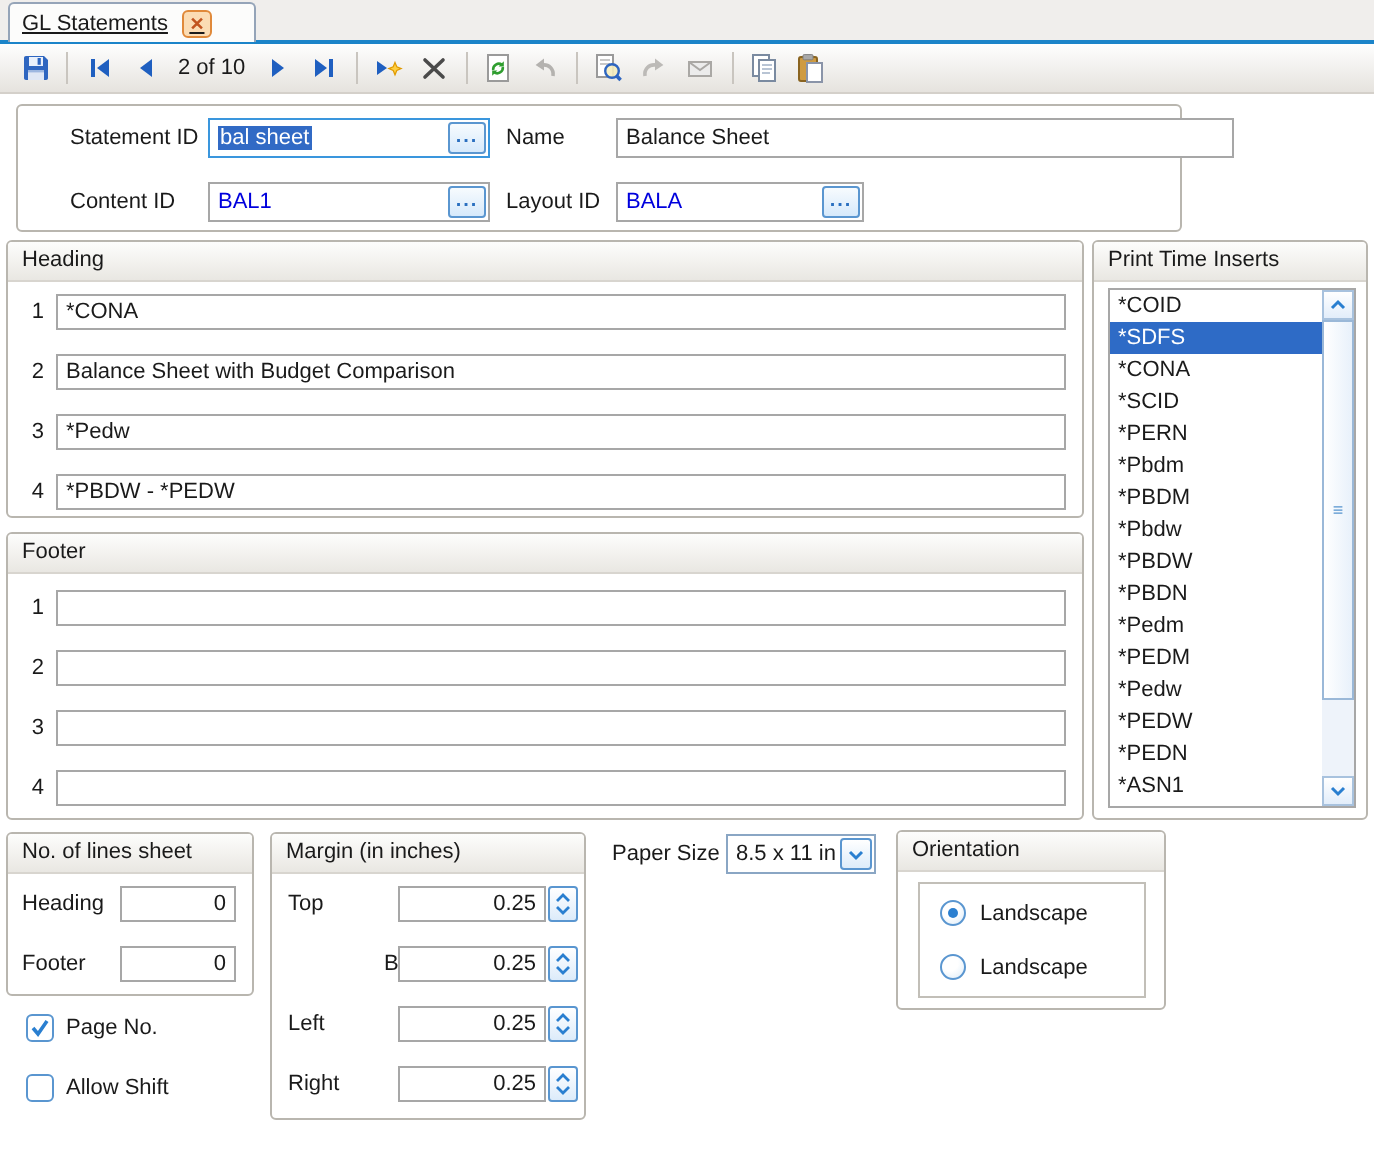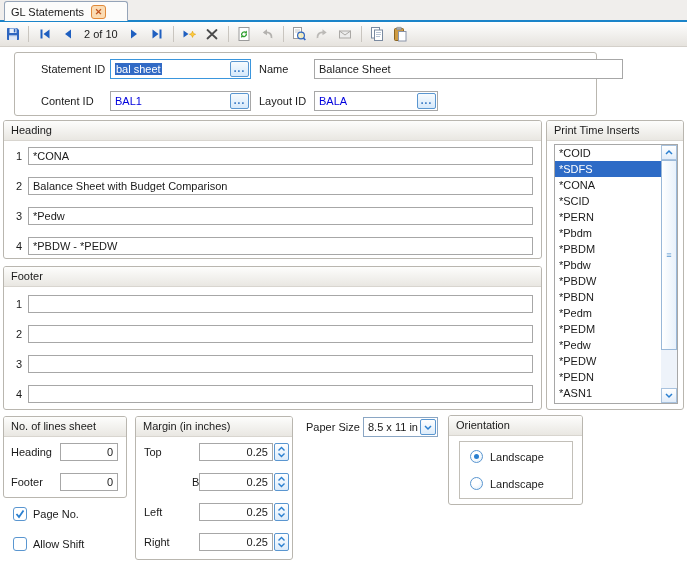--- a/index.html
+++ b/index.html
@@ -14,21 +14,21 @@
   .tab { position:absolute; left:4px; top:1px; height:19px;
     background:#fcfcfb; border:1px solid #95a4b8; border-bottom:none;
     border-radius:3px 3px 0 0; display:flex; align-items:center; gap:7px; padding:0 6px; }
   .tab-title { line-height:18px; }
   .tab-close { width:15px; height:14px; background:#fbdcb4; border:1px solid #e0893a;
     border-radius:3px; color:#c1541f; font-weight:bold; font-size:9px; line-height:13px;
     text-align:center; cursor:default; box-sizing:border-box; }
   
   .toolbar { position:absolute; top:22px; left:0; right:0; height:24px;
     background:linear-gradient(#fefefe,#e6e3de); border-bottom:1px solid #d4d0ca;
-    display:flex; align-items:center; padding:0 1px; }
+    display:flex; align-items:center; padding:0 6px; }
   .tbtn { width:23px; height:21px; display:flex; align-items:center; justify-content:center; }
   .tsep { width:1px; height:16px; background:#c9c5bf; margin:0 4px; }
   .tpos { padding:0 5px; white-space:nowrap; }
   
   .panel { position:absolute; border:1px solid #b9b6af; border-radius:3px; background:#fff; box-sizing:border-box; }
   .grouphead { height:19px; background:linear-gradient(#fdfdfc,#e9e7e2);
     border-bottom:1px solid #d8d5cf; border-radius:2px 2px 0 0; line-height:19px; padding-left:7px; }
   .lbl { position:absolute; line-height:20px; white-space:nowrap; }
   
   .tin { position:absolute; height:20px; border:1px solid #a7a7a7; background:#fff;
@@ -75,21 +75,21 @@
   .radio.selected::after { content:""; position:absolute; left:3px; top:3px; width:5px; height:5px;
     border-radius:50%; background:#2a7fd0; }
   .cblbl { position:absolute; line-height:14px; white-space:nowrap; }
 </style>
 </head>
 <body>
 
 <div class="win">
 
   <div class="tabstrip">
-    <div class="tab" style="width:110px;">
+    <div class="tab" style="width:110px;text-decoration:underline;">
       <span class="tab-title">GL Statements</span>
       <span class="tab-close">✕</span>
     </div>
   </div>
 
   <div class="toolbar">
     <div class="tbtn">
       <svg width="16" height="16" viewBox="0 0 16 16">
         <path d="M2 3c0-.6.4-1 1-1h9l2 2v9c0 .6-.4 1-1 1H3c-.6 0-1-.4-1-1z" fill="#2f66c0"></path>
         <rect x="4.5" y="2.5" width="7" height="4.5" fill="#e9f0fb"></rect>
@@ -184,21 +184,21 @@
     </div>
     <div class="tbtn">
       <svg width="16" height="16" viewBox="0 0 16 16">
         <rect x="2.5" y="2.5" width="9" height="12" rx="1" fill="#cf9b41" stroke="#8a6420"></rect>
         <rect x="4.5" y="1.3" width="5" height="2.6" rx="0.6" fill="#a8a8a8" stroke="#808080" stroke-width="0.5"></rect>
         <rect x="6.5" y="5.5" width="7.5" height="9.5" fill="#fff" stroke="#8a94a8"></rect>
       </svg>
     </div>
   </div>
 
-  <div class="panel" style="left:14px; top:52px; width:583px; height:64px;">
+  <div class="panel" style="left:8px; top:52px; width:583px; height:64px;">
     <span class="lbl" style="left:26px; top:6px;">Statement ID</span>
     <div class="tin focus" style="left:95px; top:6px; width:141px;">
       <span class="sel-text">bal sheet</span>
       <span class="ellipsis-btn">...</span>
     </div>
     <span class="lbl" style="left:244px; top:6px;">Name</span>
     <div class="tin" style="left:299px; top:6px; width:309px;">Balance Sheet</div>
 
     <span class="lbl" style="left:26px; top:38px;">Content ID</span>
     <div class="tin blue" style="left:95px; top:38px; width:141px;">

